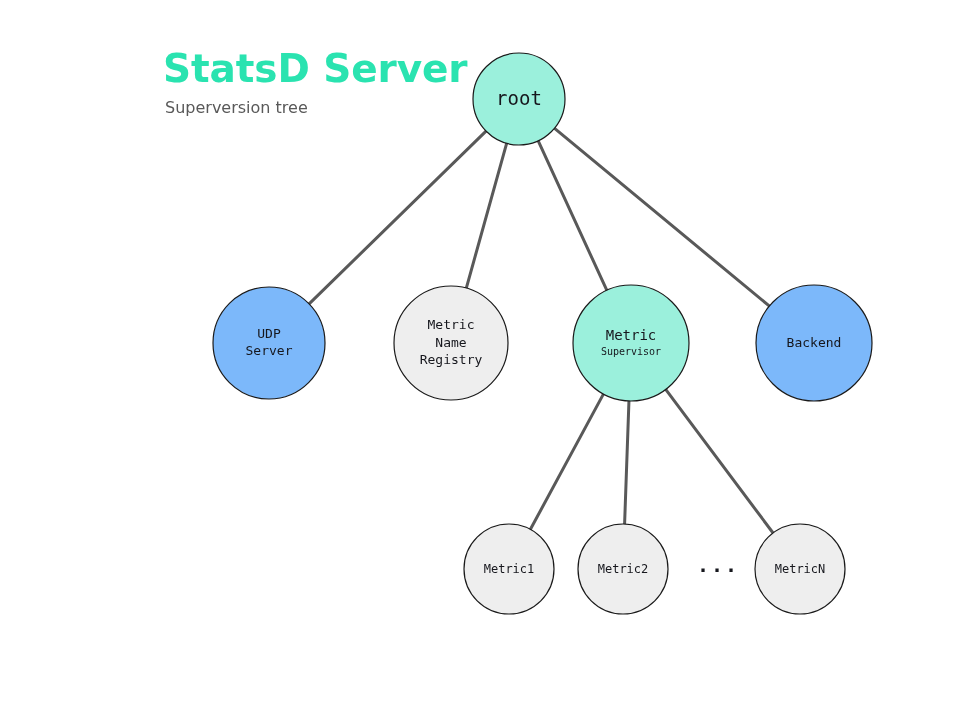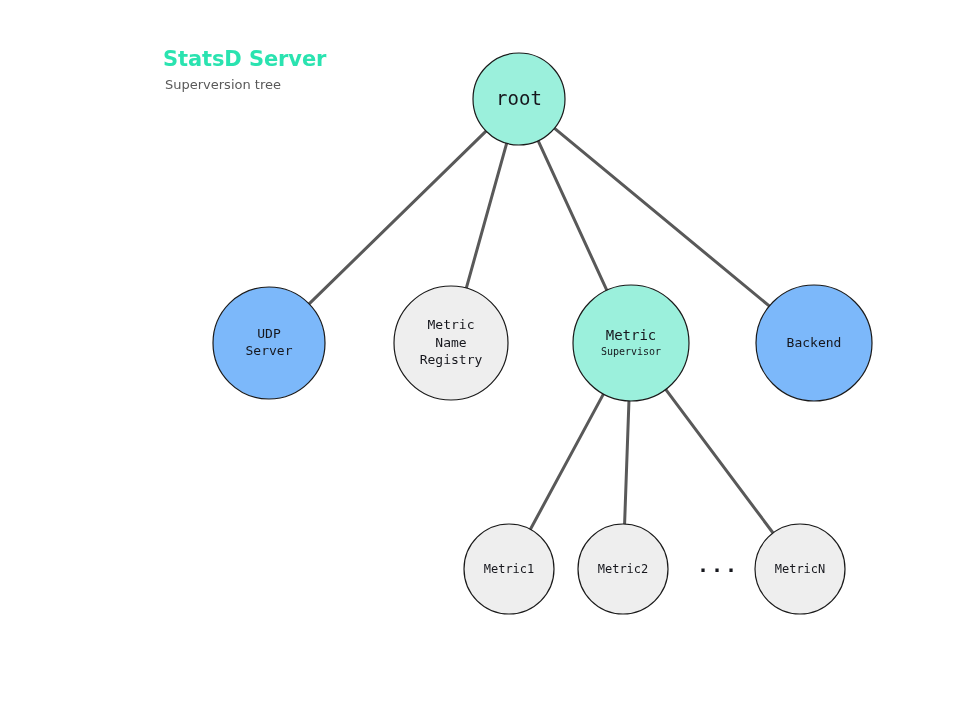--- a/index.html
+++ b/index.html
@@ -26,30 +26,30 @@
 
   
   .heading {
     position: absolute;
     left: 163px;
     top: 47px;
     width: 300px;
   }
   .title {
     margin: 0;
-    font-size: 21px;
+    font-size: 39px;
     font-weight: bold;
     color: #2ae3b0;
     letter-spacing: -0.1px;
     line-height: 1.15;
     white-space: nowrap;
   }
   .subtitle {
     margin: 6px 0 0 2px;
-    font-size: 13px;
+    font-size: 16px;
     font-weight: normal;
     color: #595959;
     line-height: 1.2;
     white-space: nowrap;
   }
 
   
   svg.tree {
     position: absolute;
     left: 0;

